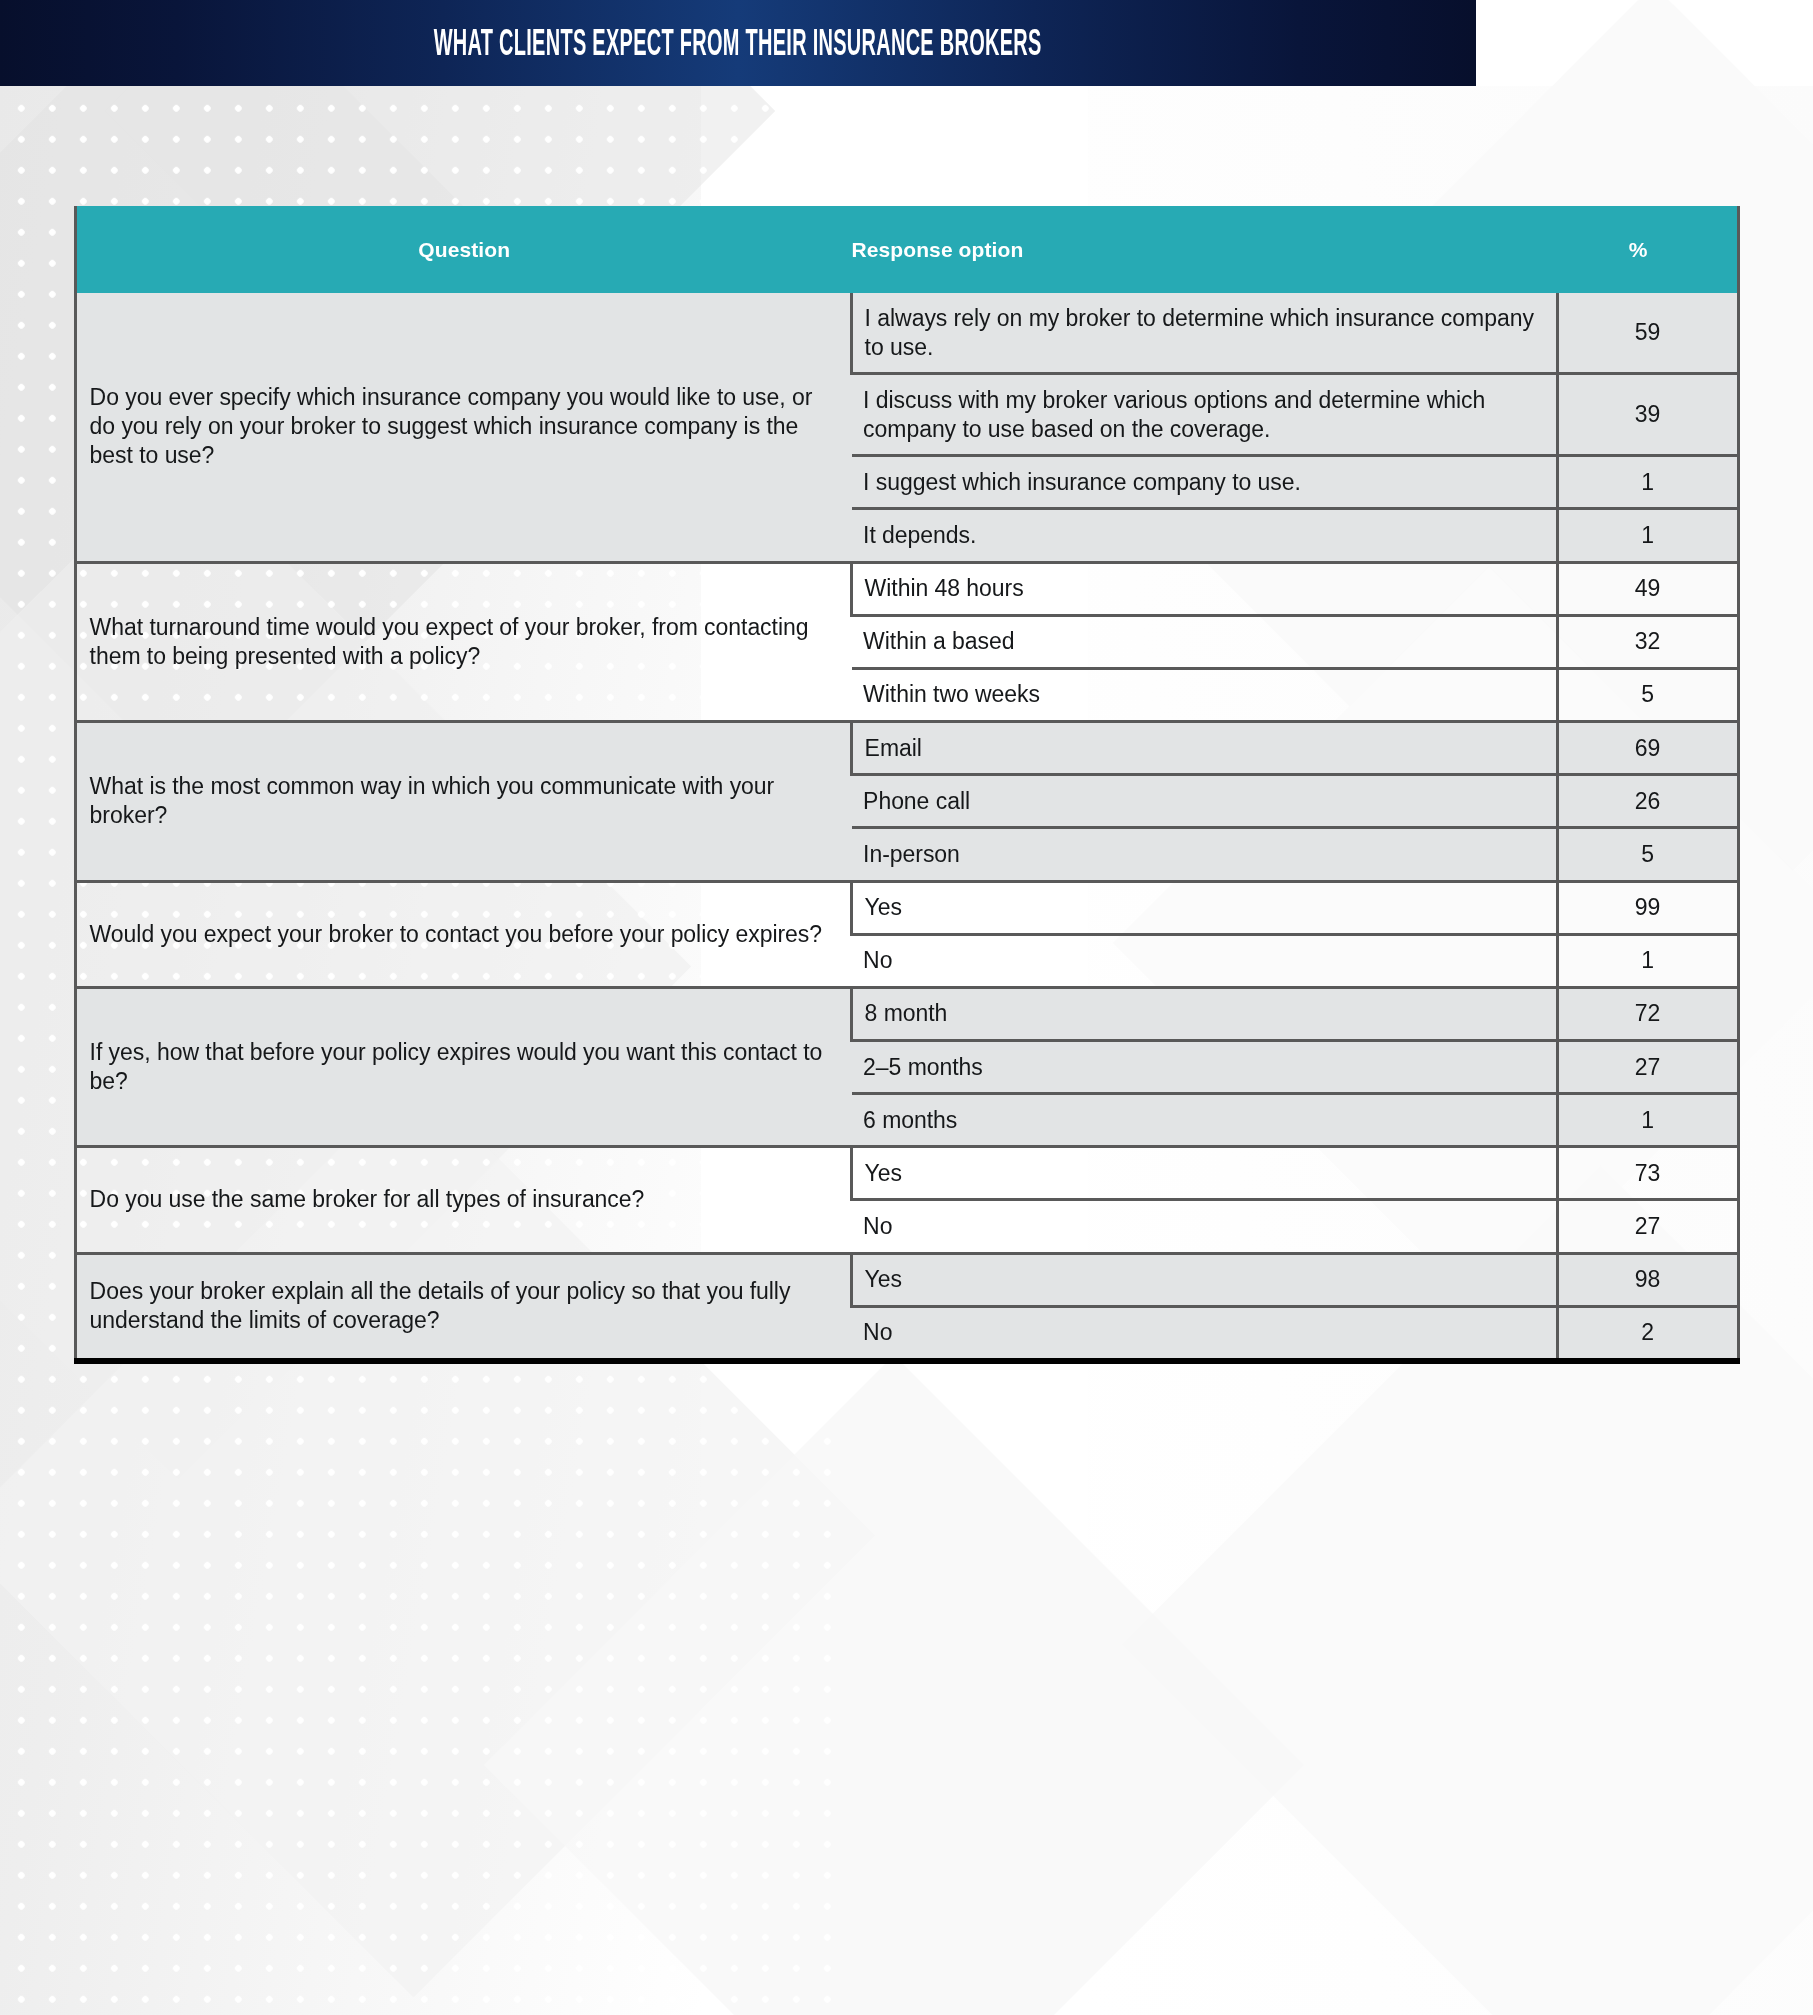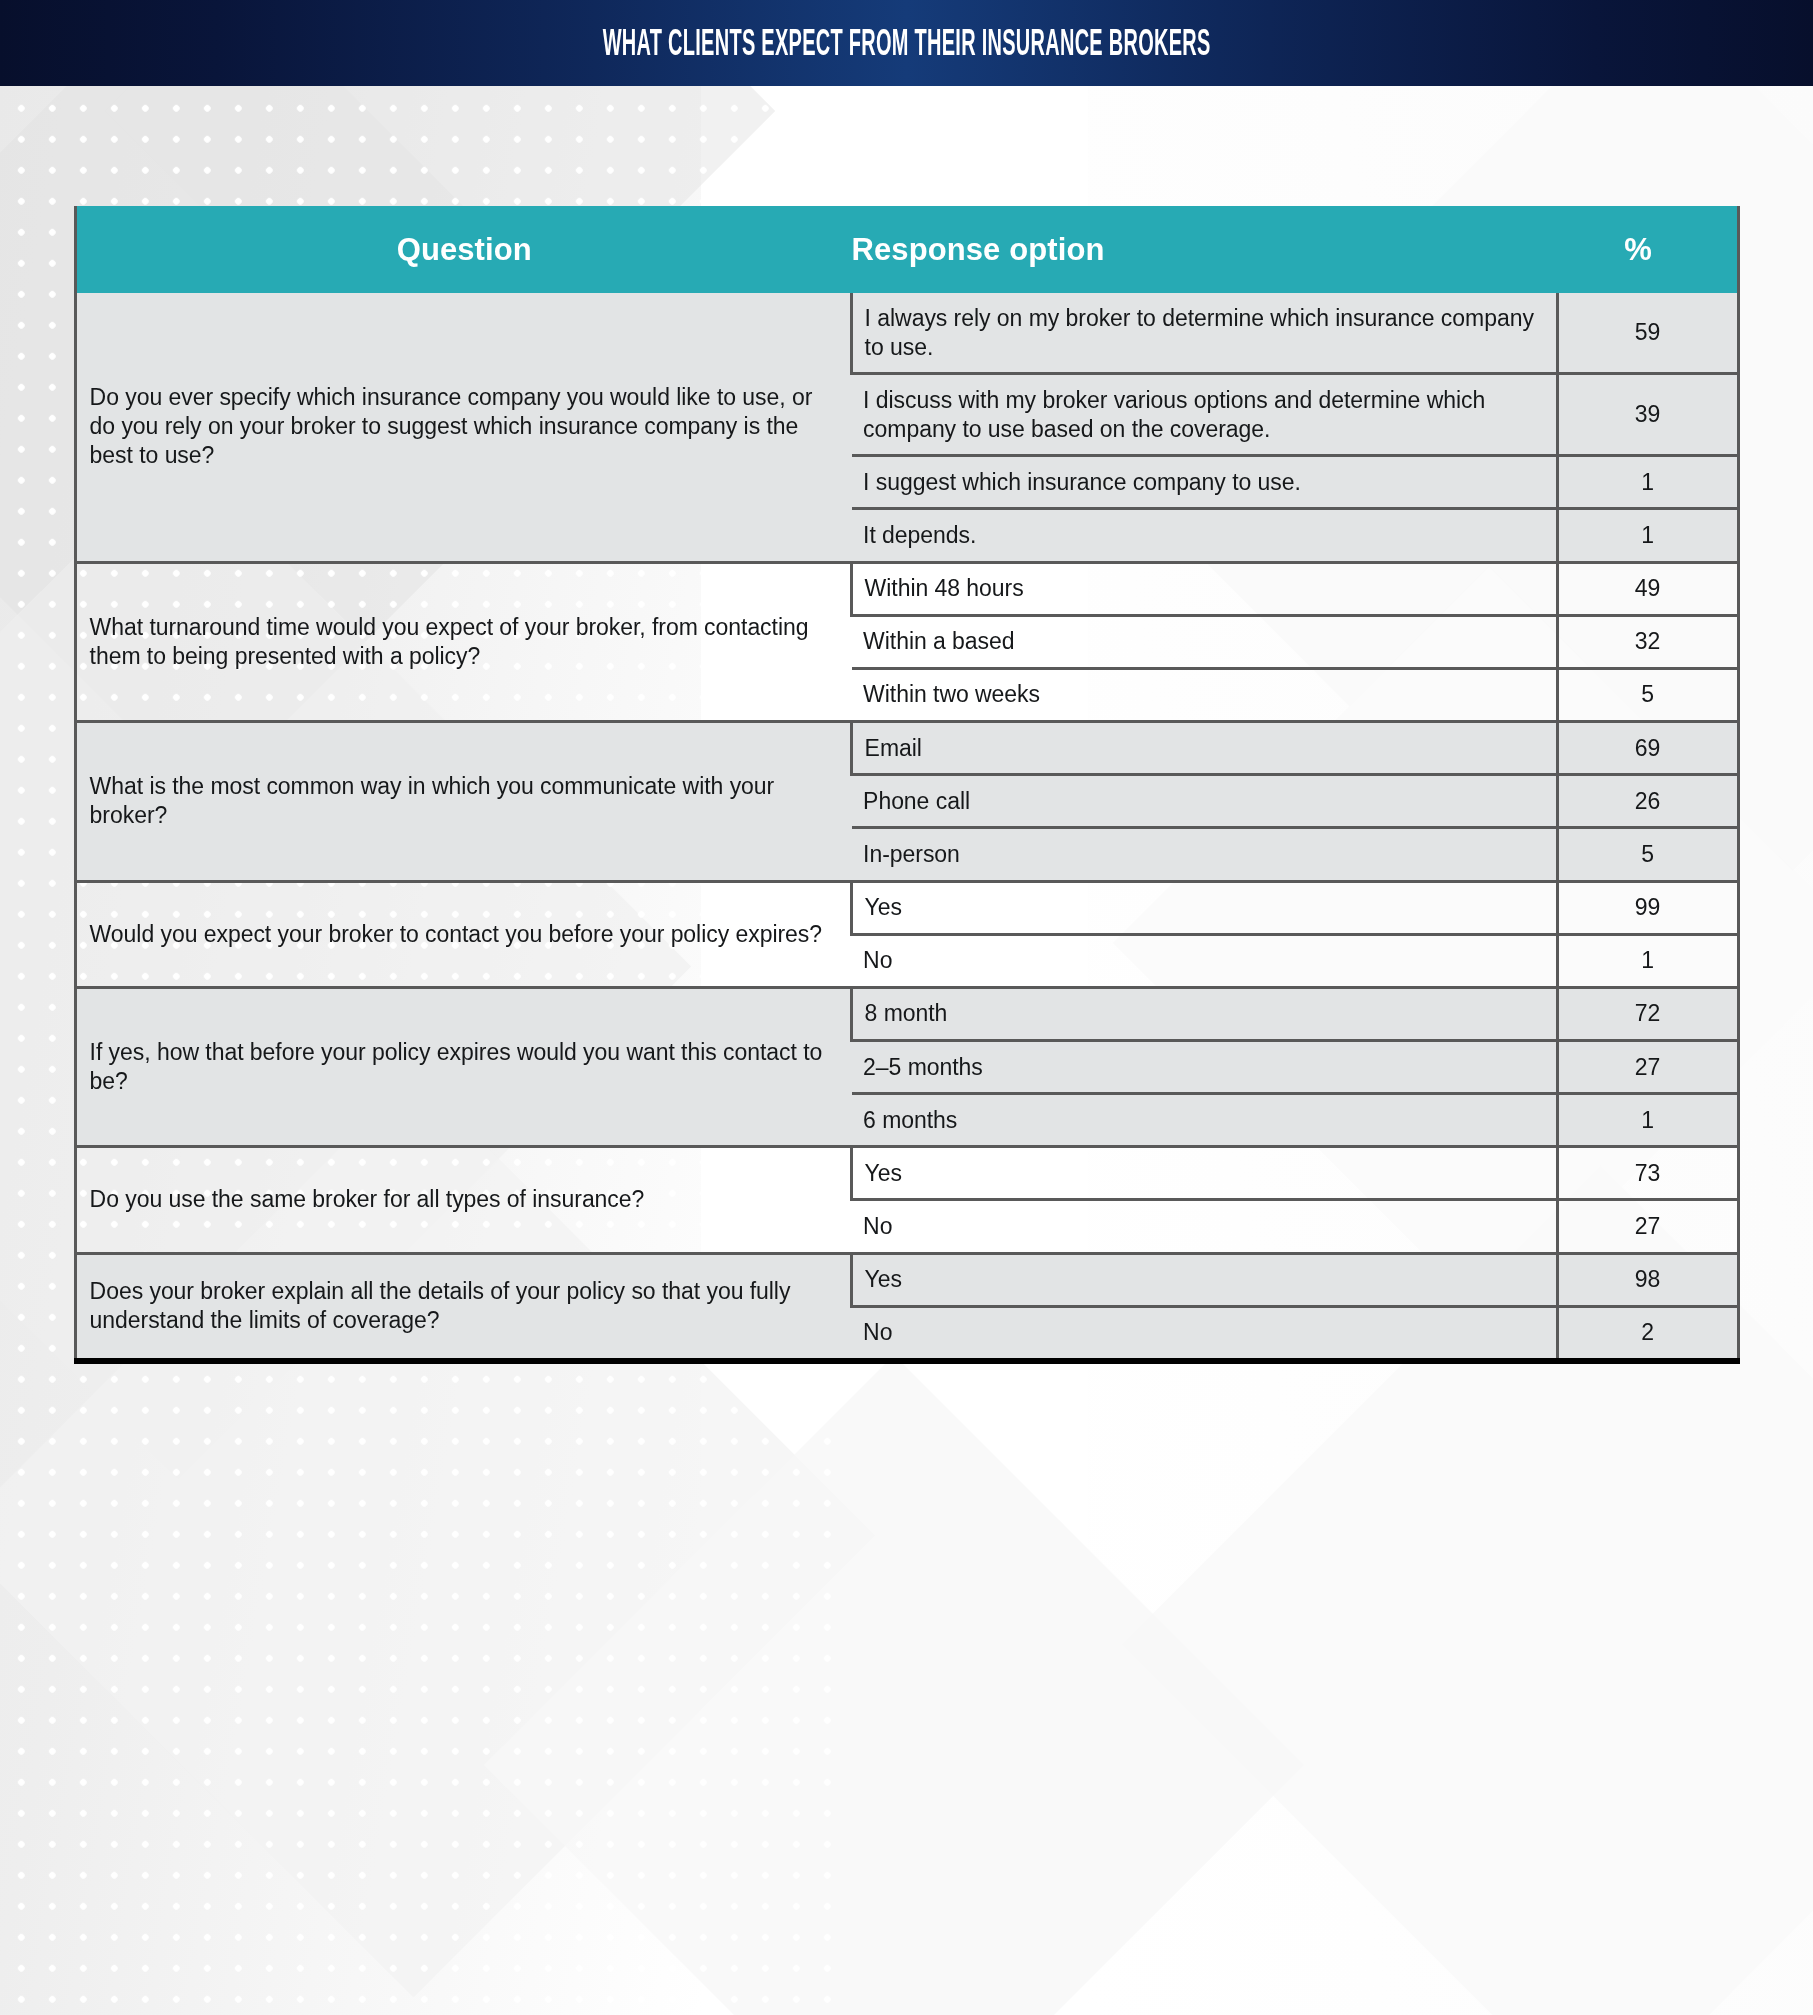--- a/index.html
+++ b/index.html
@@ -62,21 +62,21 @@
   
   .bg-dots {
     position:absolute; left:0; top:86px; width:832px; height:1929px;
     background-image:radial-gradient(circle, #ffffff 3.1px, rgba(255,255,255,0) 3.4px);
     background-size:31px 31px;
     background-position:5.8px 6.8px;
   }
 
   
   #title-bar {
-    position:absolute; left:0; top:0; width:1813px; height:86px; z-index:5;
+    position:absolute; left:0; top:0; width:1476px; height:86px; z-index:5;
     background:linear-gradient(90deg,
         #070f2c 0%, #09153a 12%, #0e2556 30%,
         #153b79 50%, #0e2556 70%, #09153a 88%, #070f2c 100%);
     display:flex; align-items:center; justify-content:center;
   }
   #title-text {
     color:#ffffff;
     font-size:36px;
     font-weight:bold;
     letter-spacing:0.5px;
@@ -100,21 +100,21 @@
   }
   #survey-table col.c-q   { width:776px; }
   #survey-table col.c-r   { width:706px; }
   #survey-table col.c-p   { width:181px; }
 
   
   thead th {
     background:#27aab4;
     color:#ffffff;
     height:87px;
-    font-size:31px;
+    font-size:21px;
     font-weight:bold;
     letter-spacing:0.1px;
     vertical-align:middle;
     border:none;
     font-family:"Liberation Sans", sans-serif;
   }
   th.th-q { text-align:center; }
   th.th-r { text-align:left; }
   th.th-p { text-align:center; padding-right:18.4px; }
 

